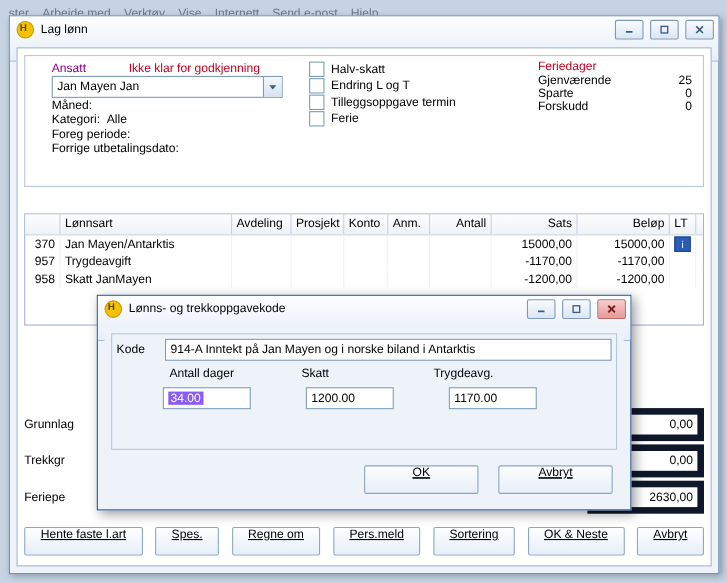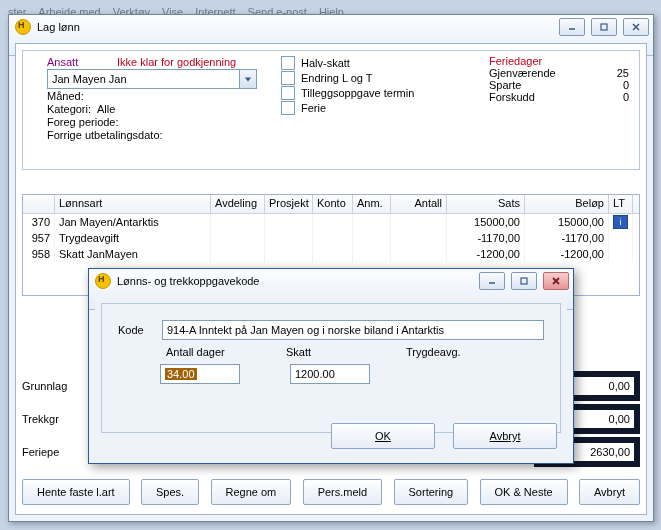--- a/index.html
+++ b/index.html
@@ -31,27 +31,27 @@
 .gh{border-right:1px solid #c7d3e3;padding:2px 4px;box-sizing:border-box;font-size:11px;}
 .grid-body .grow{display:flex;height:16px;align-items:center;}
 .gc{border-right:1px solid #f2f2f2;padding:0 4px;box-sizing:border-box;height:100%;display:flex;align-items:center;}
 .ar{justify-content:flex-end;}
 .c0{width:32px;} .c1{width:156px;} .c2{width:54px;} .c3{width:48px;} .c4{width:40px;} .c5{width:38px;} .c6{width:56px;} .c7{width:78px;} .c8{width:84px;} .c9{width:24px;}
 .badge{width:14px;height:12px;background:#2b5db8;display:flex;align-items:center;justify-content:center;color:#fff;font-size:9px;border:1px solid #1d4590;}
 .totals{position:absolute;left:6px;right:6px;bottom:44px;display:block;}
 .totals .trow{display:flex;justify-content:space-between;align-items:center;margin:3px 0;}
 .amount-box{border:6px solid #0f172a;background:#fff;width:86px;height:18px;display:flex;align-items:center;justify-content:flex-end;padding:0 4px;}
 .btnbar{position:absolute;left:6px;right:6px;bottom:6px;height:32px;display:flex;gap:10px;align-items:center;justify-content:space-between;}
-.btn{height:24px;border:1px solid #8ea6c5;background:linear-gradient(#fdfefe,#e7eef8);padding:0 14px;display:flex;align-items:center;justify-content:center;border-radius:2px;white-space:nowrap;}
+.btn{height:24px;border:1px solid #8ea6c5;background:linear-gradient(#fdfefe,#e7eef8);padding:0 14px;display:flex;align-items:flex-start;justify-content:center;border-radius:2px;white-space:nowrap;text-decoration:underline;}
 .dlg{position:absolute;left:88px;top:268px;width:484px;height:194px;border:1px solid #2a5aa2;background:#eef3fa;box-shadow:3px 3px 10px rgba(0,0,0,.4);}
 .dlg .dclient{position:absolute;left:6px;top:28px;right:6px;bottom:6px;background:#eef3fa;}
-.dlg .box{position:absolute;left:6px;right:6px;top:6px;height:96px;border:1px solid #b6c7de;background:#eef3fa;padding:16px;}
+.dlg .box{position:absolute;left:6px;right:6px;top:6px;height:96px;border:1px solid #b6c7de;background:#eef3fa;padding:4px;}
 .fld{display:flex;gap:8px;align-items:center;margin-bottom:6px;}
 .input{height:18px;border:1px solid #7f9db9;background:#fff;padding:0 4px;display:flex;align-items:center;}
-.sel{background:#a16207;color:#fff;}
+.sel{background:#8b5cf6;color:#fff;}
 .dlg .btns{position:absolute;right:10px;bottom:8px;display:flex;gap:18px;}
 .underline-hot::first-letter{text-decoration:underline;}
 </style>
 </head>
 <body>
 
 <div class="desktop">
   <div class="menubar">
     <span>ster</span>
     <span>Arbeide med</span>
@@ -271,20 +271,23 @@
           <span style="width:70px">Skatt</span>
           <span style="width:70px">Trygdeavg.</span>
         </div>
         <div class="fld" style="margin-left:42px;gap:50px;">
           <div class="input" style="width:70px">
               <span class="sel" style="padding:0 2px">34.00</span>
             </div>
           <div class="input" style="width:70px">
               <span>1200.00</span>
             </div>
+          <div class="input" style="width:70px">
+              <span>1170.00</span>
+            </div>
         </div>
       </div>
       <div class="btns">
         <div class="btn" style="width:74px">
             <span style="text-decoration:underline">OK</span>
           </div>
         <div class="btn" style="width:74px">
             <span style="text-decoration:underline">Avbryt</span>
           </div>
       </div>

